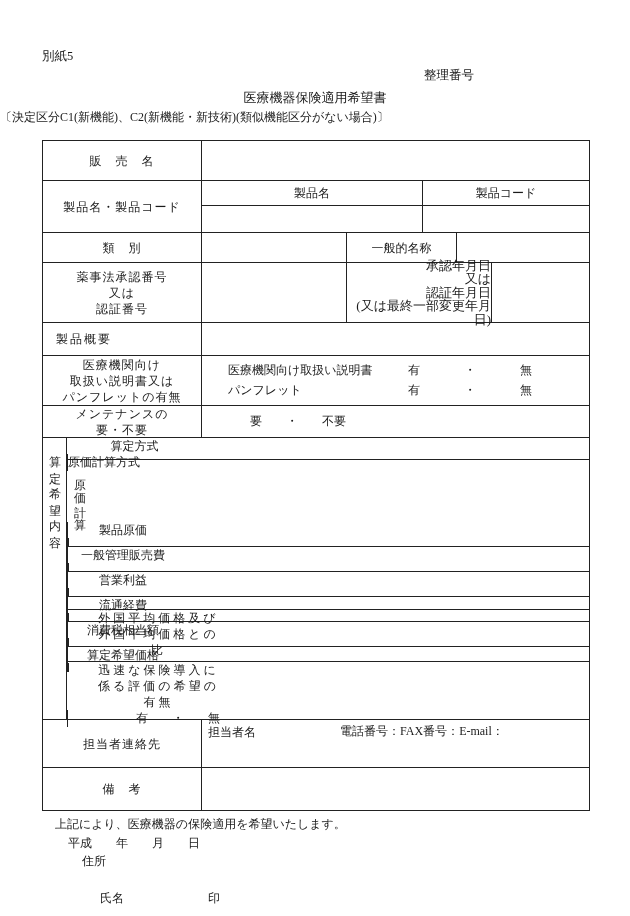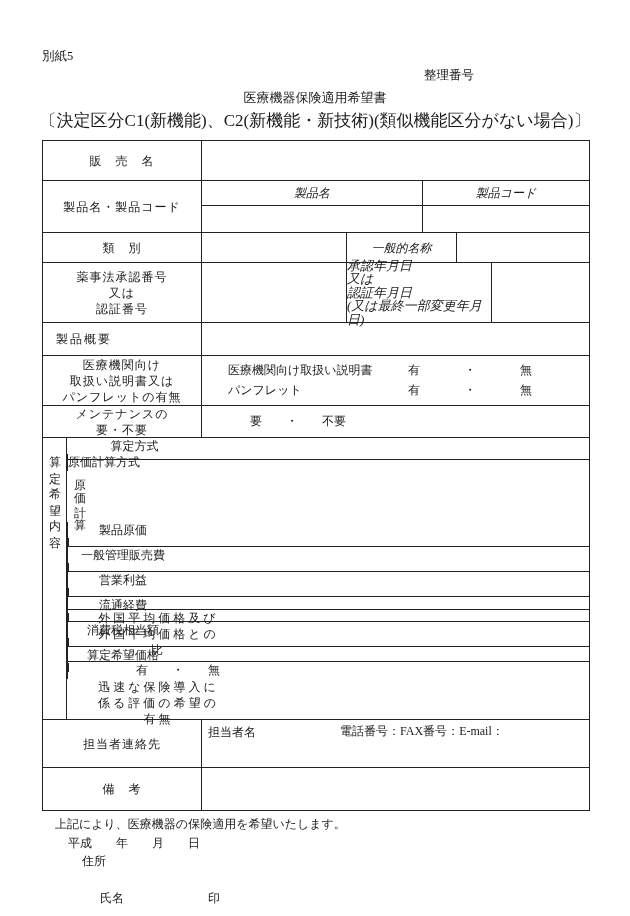--- a/index.html
+++ b/index.html
@@ -6,42 +6,42 @@
   html,body { background:#fff; }
   body {
     width:630px; height:916px; position:relative;
     font-family:"Liberation Serif","DejaVu Serif",serif;
     font-size:12px; color:#1a1a1a;
   }
   .sheet { position:absolute; inset:0; }
   .attachment { position:absolute; top:48px; left:42px; font-size:12.5px; }
   .refnum { position:absolute; top:67px; left:424px; font-size:12.5px; }
   .title { position:absolute; top:89px; left:0; width:100%; text-align:center; font-size:13px; }
-  .subtitle { position:absolute; top:109px; left:0; width:100%; text-align:center; font-size:17px; }
+  .subtitle { position:absolute; top:109px; left:0; width:100%; font-size:12px; }
 
   .tbl { position:absolute; top:140px; left:42px; width:548px; border:1px solid #222;
          display:flex; flex-direction:column; }
   .frow { display:flex; border-bottom:1px solid #222; }
   .frow:last-child { border-bottom:none; }
   .c { position:relative; flex-shrink:0; }
   .bl { border-left:1px solid #222; }
   .val { flex:1 1 auto; min-width:0; }
   .stack { flex:1 1 auto; min-width:0; display:flex; flex-direction:column; }
   .subrow { display:flex; }
   .sb { border-bottom:1px solid #222; }
   .irow { display:flex; border-bottom:1px solid #222;flex-direction:column; }
   .irow.nb { border-bottom:none; }
 
   .label { width:158px; display:flex; align-items:center; justify-content:center;
            text-align:center; white-space:pre-line; letter-spacing:1px; line-height:16px; }
   .label.left { justify-content:flex-start; padding-left:13px; letter-spacing:2px; }
   .label2 { display:flex; align-items:center; justify-content:center; text-align:center;
             white-space:pre-line; line-height:16px; }
-  .hdr { display:flex; align-items:center; justify-content:center; text-align:left;
-         white-space:pre-line; line-height:16px;font-style:italic; }
+  .hdr { display:flex; align-items:center; justify-content:center; text-align:right;
+         white-space:pre-line; line-height:16px; }
   .small { font-size:13px; line-height:13.5px; }
   .sp { letter-spacing:3px;margin-left:24px; }
 
   .vlab { width:23px; writing-mode:vertical-rl; text-orientation:upright;
           letter-spacing:16px; line-height:23px; padding-top:8px; }
   .vlab2 { width:25px; writing-mode:vertical-rl; text-orientation:upright;
            letter-spacing:13px; line-height:25px; padding-top:10px; }
 
   .vtext { display:flex; align-items:center; padding-left:0; white-space:pre; }
 
@@ -178,24 +178,24 @@
         </div>
 
         <div class="irow" style="height:53px">
           <div class="c label2 sp" style="width:135px">外国平均価格及び
 外国平均価格との
 比</div>
           <div class="c val bl"></div>
         </div>
 
         <div class="irow nb" style="height:57px">
-          <div class="c val bl vtext" style="padding-left:68px">有　　・　　無</div>
           <div class="c label2 sp" style="width:135px">迅速な保険導入に
 係る評価の希望の
 有無</div>
+          <div class="c val bl vtext" style="padding-left:68px">有　　・　　無</div>
         </div>
 
       </div>
     </div>
 
     <div class="frow" style="height:48px">
       <div class="c label">担当者連絡先</div>
       <div class="c val bl contact">
         <span class="person">担当者名</span>
         <span class="telblock">

